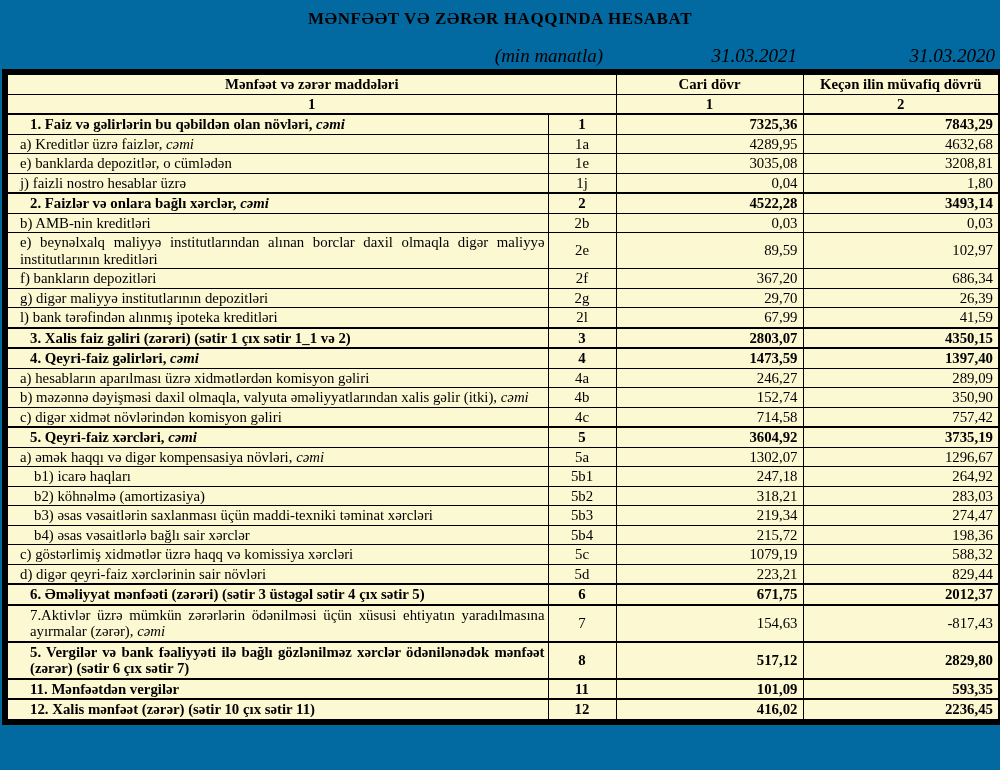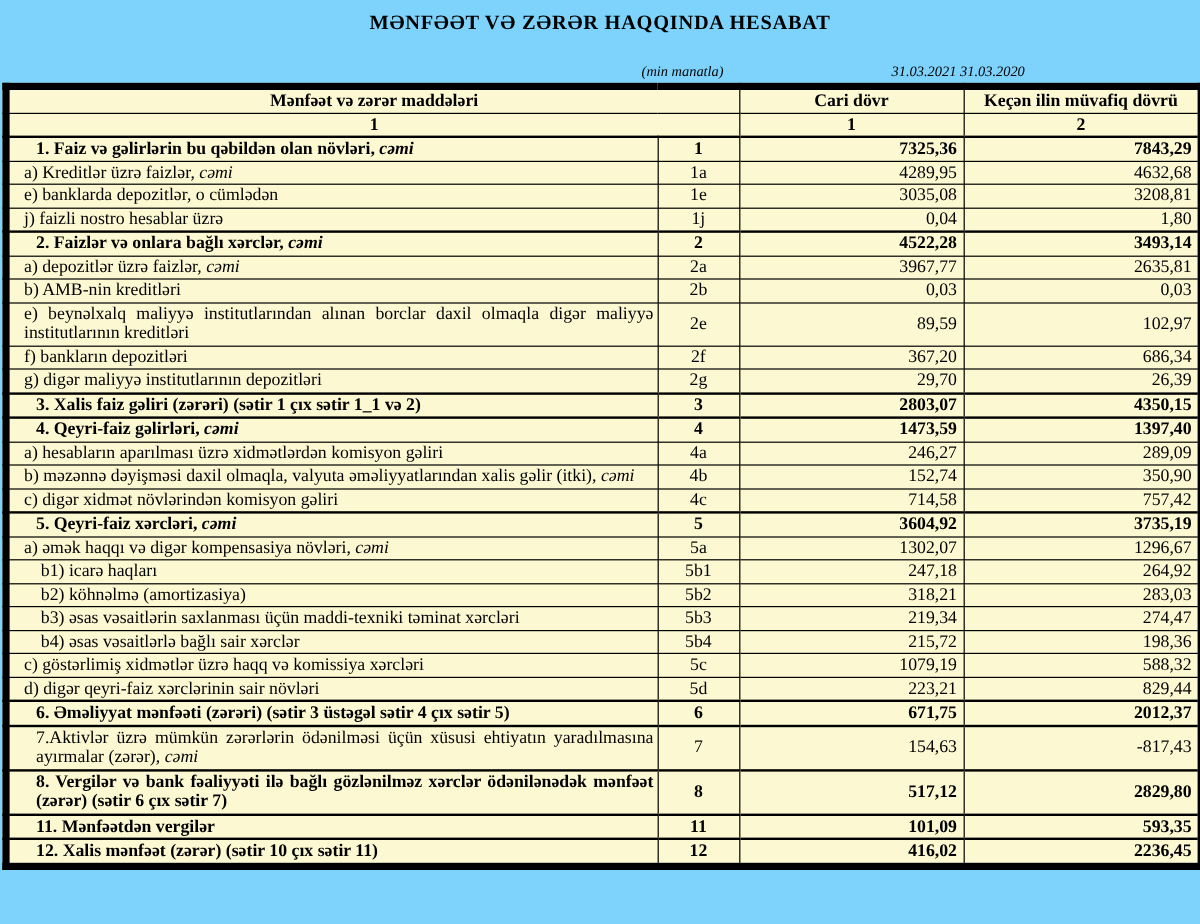--- a/index.html
+++ b/index.html
@@ -1,36 +1,36 @@
 <!DOCTYPE html>
 <html lang="az"><head>
 <meta charset="utf-8">
 <style>
   html,body{margin:0;padding:0;background:#ffffff;}
   body{width:1000px;font-family:"Liberation Serif","DejaVu Serif",serif;color:#000;}
-  .page{width:1000px;height:770px;overflow:hidden;background:#7dd3fc;}
+  .page{width:1000px;height:770px;overflow:hidden;background:#0369a1;}
   .title{
     text-align:center;
     font-weight:bold;
     font-size:17px;
     letter-spacing:0.6px;
     padding-top:9px;
     height:22px;
   }
   .subheader{
     display:flex;
     align-items:flex-end;
     margin:0 2px;
     height:36px;
     font-style:italic;
-    font-size:12px;
+    font-size:19px;
   }
   .subheader .unit{width:611px;text-align:right;padding-right:10px;box-sizing:border-box;}
   .subheader .date-cur{width:187px;text-align:right;padding-right:3px;box-sizing:border-box;}
-  .subheader .date-prev{width:198px;text-align:left;padding-right:3px;box-sizing:border-box;}
+  .subheader .date-prev{width:198px;text-align:right;padding-right:3px;box-sizing:border-box;}
 
   table.statement{
     border-collapse:collapse;
     table-layout:fixed;
     width:996px;
     margin:2px 2px 0 2px;
     border:6px solid #000000;
     background:#fbf8d2;
   }
   col.c-name{width:543px;}
@@ -116,26 +116,20 @@
           <td class="num">0,04</td>
           <td class="num">1,80</td>
         </tr>
         <tr class="section bold">
           <td class="label ind0"><span>2. Faizlər və onlara bağlı xərclər, </span><i>cəmi</i></td>
           <td class="code">2</td>
           <td class="num">4522,28</td>
           <td class="num">3493,14</td>
         </tr>
         <tr>
-          <td class="label ind1"><span>a) depozitlər üzrə faizlər, </span><i>cəmi</i></td>
-          <td class="code">2a</td>
-          <td class="num">3967,77</td>
-          <td class="num">2635,81</td>
-        </tr>
-        <tr>
           <td class="label ind1"><span>b) AMB-nin kreditləri</span></td>
           <td class="code">2b</td>
           <td class="num">0,03</td>
           <td class="num">0,03</td>
         </tr>
         <tr>
           <td class="label ind1 justify"><span>e) beynəlxalq maliyyə institutlarından alınan borclar daxil olmaqla digər maliyyə institutlarının kreditləri</span></td>
           <td class="code">2e</td>
           <td class="num">89,59</td>
           <td class="num">102,97</td>
@@ -144,20 +138,26 @@
           <td class="label ind1"><span>f) bankların depozitləri</span></td>
           <td class="code">2f</td>
           <td class="num">367,20</td>
           <td class="num">686,34</td>
         </tr>
         <tr>
           <td class="label ind1"><span>g) digər maliyyə institutlarının depozitləri</span></td>
           <td class="code">2g</td>
           <td class="num">29,70</td>
           <td class="num">26,39</td>
+        </tr>
+        <tr>
+          <td class="label ind1"><span>l) bank tərəfindən alınmış ipoteka kreditləri</span></td>
+          <td class="code">2l</td>
+          <td class="num">67,99</td>
+          <td class="num">41,59</td>
         </tr>
         <tr class="section bold">
           <td class="label ind0"><span>3. Xalis faiz gəliri (zərəri) (sətir 1 çıx sətir 1_1 və 2)</span></td>
           <td class="code">3</td>
           <td class="num">2803,07</td>
           <td class="num">4350,15</td>
         </tr>
         <tr class="section bold">
           <td class="label ind0"><span>4. Qeyri-faiz gəlirləri, </span><i>cəmi</i></td>
           <td class="code">4</td>
@@ -236,21 +236,21 @@
           <td class="num">671,75</td>
           <td class="num">2012,37</td>
         </tr>
         <tr class="section">
           <td class="label ind0 justify"><span>7.Aktivlər üzrə mümkün zərərlərin ödənilməsi üçün xüsusi ehtiyatın yaradılmasına ayırmalar (zərər), </span><i>cəmi</i></td>
           <td class="code">7</td>
           <td class="num">154,63</td>
           <td class="num">-817,43</td>
         </tr>
         <tr class="section bold">
-          <td class="label ind0 justify"><span>8. Vergilər və bank fəaliyyəti ilə bağlı gözlənilməz xərclər ödənilənədək mənfəət (zərər) (sətir 6 çıx sətir 7)</span></td>
+          <td class="label ind0 justify"><span>5. Vergilər və bank fəaliyyəti ilə bağlı gözlənilməz xərclər ödənilənədək mənfəət (zərər) (sətir 6 çıx sətir 7)</span></td>
           <td class="code">8</td>
           <td class="num">517,12</td>
           <td class="num">2829,80</td>
         </tr>
         <tr class="section bold">
           <td class="label ind0"><span>11. Mənfəətdən vergilər</span></td>
           <td class="code">11</td>
           <td class="num">101,09</td>
           <td class="num">593,35</td>
         </tr>

